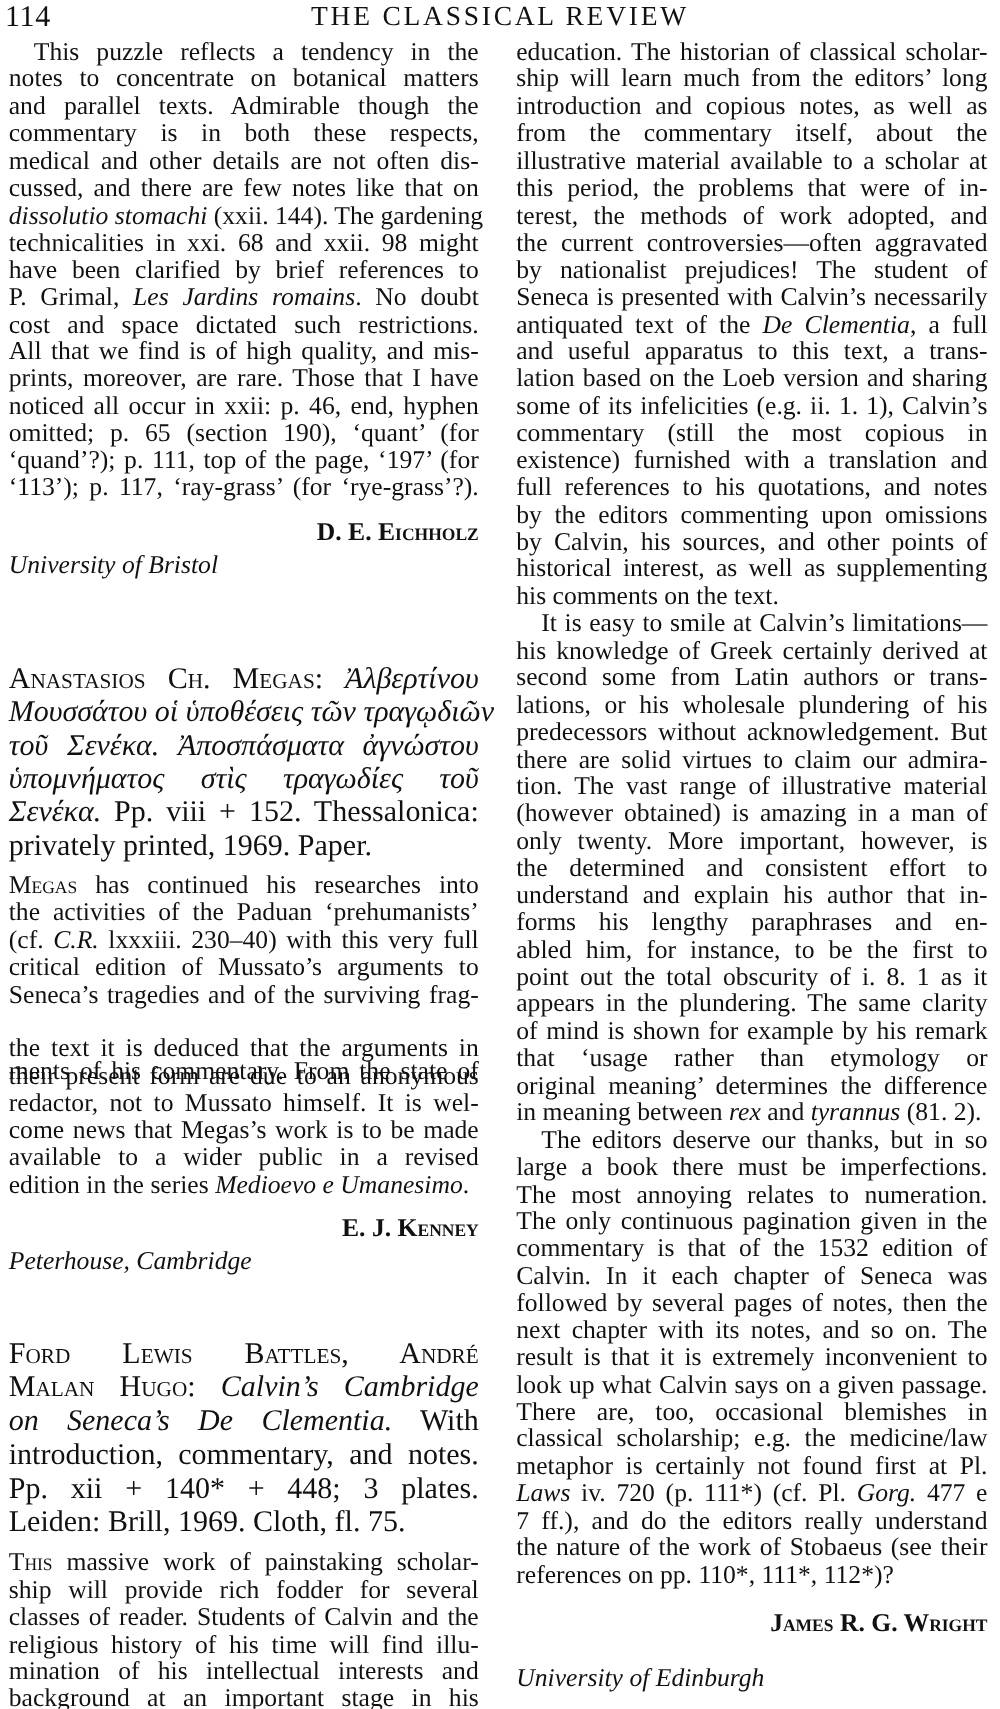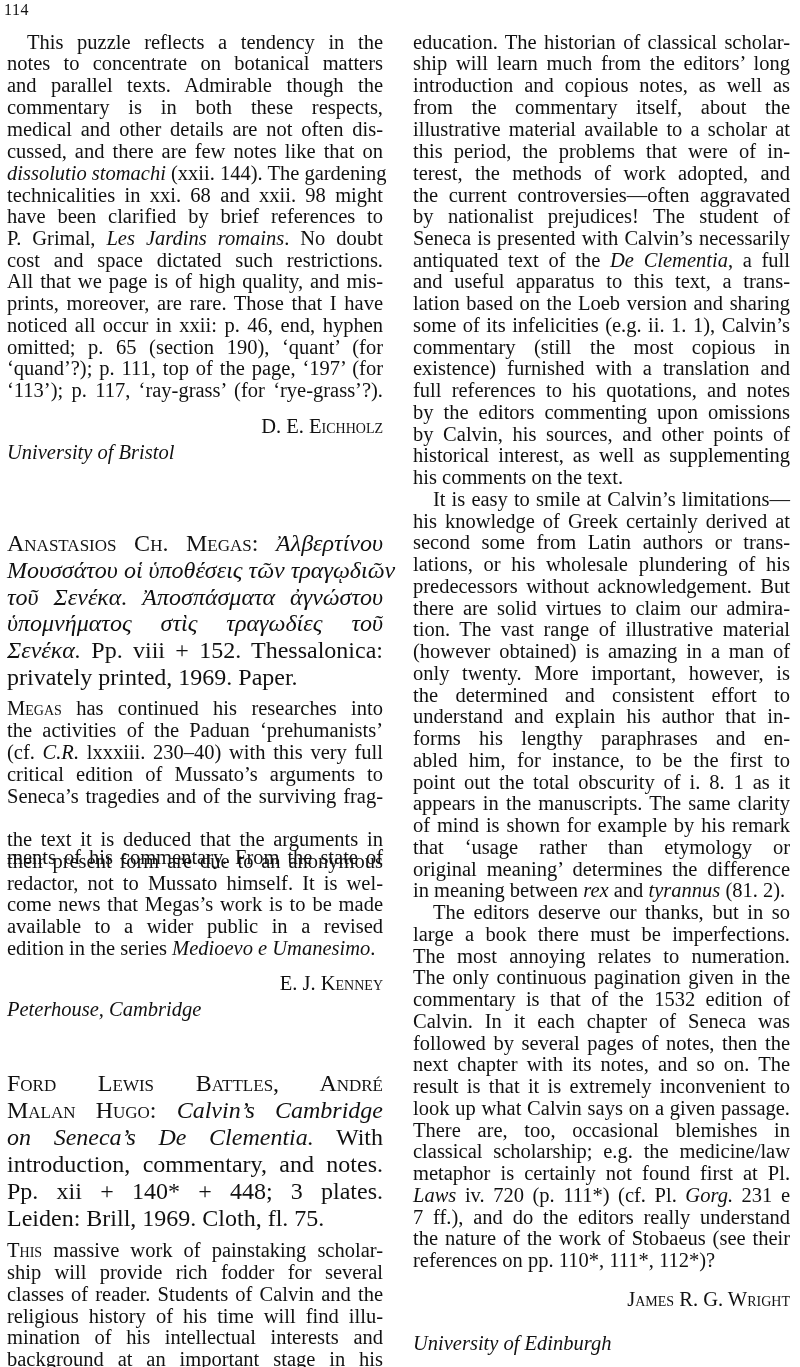--- a/index.html
+++ b/index.html
@@ -1,52 +1,53 @@
 <!DOCTYPE html>
 <html><head>
 <meta charset="utf-8">
 <style>
   html, body { margin: 0; padding: 0; background: #ffffff; }
   body { width: 800px; height: 1367px; position: relative; overflow: hidden; color: #111; font-family: "Liberation Serif", "DejaVu Serif", serif; }
   .running-head { position: absolute; top: 0; left: 0; width: 800px; height: 30px; }
-  .page-number { position: absolute; left: 4px; top: 1px; font-size: 16px; letter-spacing: 0.5px; }
+  .page-number { position: absolute; left: 4px; top: 1px; font-size: 24px; letter-spacing: 0.5px; }
   .journal-title { position: absolute; left: 0; width: 800px; top: 0px; text-align: center; font-size: 22px; letter-spacing: 2.2px; }
   .col { position: absolute; top: 0; }
   .col-left { left: 7px; width: 376px; }
   .col-right { left: 413px; width: 377px; }
   .ln { position: absolute; left: 0; width: 100%; font-size: 20.5px; line-height: 22px; white-space: nowrap; text-align: justify; text-align-last: justify; }
   .ln.last { text-align-last: left; }
   .ln.indent { padding-left: 20px; box-sizing: border-box; }
   .ln.big { font-size: 24px; line-height: 26px; }
-  .ln.right { text-align: right; text-align-last: right; }
+  .ln.right { text-align: right; text-align-last: right; font-weight: bold; }
   .sc { font-variant: small-caps; }
   i { font-style: italic; }
   .greek { font-style: italic; }
 </style>
 </head>
 <body>
 
 <div class="running-head">
   <span class="page-number">114</span>
+  <span class="journal-title">THE CLASSICAL REVIEW</span>
 </div>
 
 <div class="col col-left">
   <div>
     <div class="ln indent" style="top:31px">This puzzle reflects a tendency in the</div>
     <div class="ln" style="top:52px">notes to concentrate on botanical matters</div>
     <div class="ln" style="top:74px">and parallel texts. Admirable though the</div>
     <div class="ln" style="top:96px">commentary is in both these respects,</div>
     <div class="ln" style="top:118px">medical and other details are not often dis-</div>
     <div class="ln" style="top:140px">cussed, and there are few notes like that on</div>
     <div class="ln" style="top:162px"><i>dissolutio stomachi</i> <span>(xxii. 144). The gardening</span></div>
     <div class="ln" style="top:184px">technicalities in xxi. 68 and xxii. 98 might</div>
     <div class="ln" style="top:205px">have been clarified by brief references to</div>
     <div class="ln" style="top:227px"><span>P. Grimal,</span> <i>Les Jardins romains</i><span>. No doubt</span></div>
     <div class="ln" style="top:249px">cost and space dictated such restrictions.</div>
-    <div class="ln" style="top:270px">All that we page is of high quality, and mis-</div>
+    <div class="ln" style="top:270px">All that we find is of high quality, and mis-</div>
     <div class="ln" style="top:292px">prints, moreover, are rare. Those that I have</div>
     <div class="ln" style="top:314px">noticed all occur in xxii: p. 46, end, hyphen</div>
     <div class="ln" style="top:336px">omitted; p. 65 (section 190), ‘quant’ (for</div>
     <div class="ln" style="top:357px">‘quand’?); p. 111, top of the page, ‘197’ (for</div>
     <div class="ln" style="top:379px">‘113’); p. 117, ‘ray-grass’ (for ‘rye-grass’?).</div>
     <div class="ln right sc" style="top:415px">D. E. Eichholz</div>
     <div class="ln last" style="top:441px"><i>University of Bristol</i></div>
   </div>
 
   <div>
@@ -124,37 +125,37 @@
   <div class="ln" style="top:575px">predecessors without acknowledgement. But</div>
   <div class="ln" style="top:597px">there are solid virtues to claim our admira-</div>
   <div class="ln" style="top:618px">tion. The vast range of illustrative material</div>
   <div class="ln" style="top:640px">(however obtained) is amazing in a man of</div>
   <div class="ln" style="top:662px">only twenty. More important, however, is</div>
   <div class="ln" style="top:684px">the determined and consistent effort to</div>
   <div class="ln" style="top:705px">understand and explain his author that in-</div>
   <div class="ln" style="top:727px">forms his lengthy paraphrases and en-</div>
   <div class="ln" style="top:749px">abled him, for instance, to be the first to</div>
   <div class="ln" style="top:771px">point out the total obscurity of i. 8. 1 as it</div>
-  <div class="ln" style="top:792px">appears in the manuscripts. The same clarity</div>
+  <div class="ln" style="top:792px">appears in the plundering. The same clarity</div>
   <div class="ln" style="top:814px">of mind is shown for example by his remark</div>
   <div class="ln" style="top:836px">that ‘usage rather than etymology or</div>
   <div class="ln" style="top:858px">original meaning’ determines the difference</div>
   <div class="ln last" style="top:879px"><span>in meaning between</span> <i>rex</i> <span>and</span> <i>tyrannus</i> <span>(81. 2).</span></div>
   <div class="ln indent" style="top:901px">The editors deserve our thanks, but in so</div>
   <div class="ln" style="top:923px">large a book there must be imperfections.</div>
   <div class="ln" style="top:945px">The most annoying relates to numeration.</div>
   <div class="ln" style="top:966px">The only continuous pagination given in the</div>
   <div class="ln" style="top:988px">commentary is that of the 1532 edition of</div>
   <div class="ln" style="top:1010px">Calvin. In it each chapter of Seneca was</div>
   <div class="ln" style="top:1032px">followed by several pages of notes, then the</div>
   <div class="ln" style="top:1053px">next chapter with its notes, and so on. The</div>
   <div class="ln" style="top:1075px">result is that it is extremely inconvenient to</div>
   <div class="ln" style="top:1097px">look up what Calvin says on a given passage.</div>
   <div class="ln" style="top:1119px">There are, too, occasional blemishes in</div>
   <div class="ln" style="top:1140px">classical scholarship; e.g. the medicine/law</div>
   <div class="ln" style="top:1162px">metaphor is certainly not found first at Pl.</div>
-  <div class="ln" style="top:1184px"><i>Laws</i> <span>iv. 720 (p. 111*) (cf. Pl.</span> <i>Gorg.</i> <span>231 e</span></div>
+  <div class="ln" style="top:1184px"><i>Laws</i> <span>iv. 720 (p. 111*) (cf. Pl.</span> <i>Gorg.</i> <span>477 e</span></div>
   <div class="ln" style="top:1206px">7 ff.), and do the editors really understand</div>
   <div class="ln" style="top:1227px">the nature of the work of Stobaeus (see their</div>
   <div class="ln last" style="top:1249px">references on pp. 110*, 111*, 112*)?</div>
   <div class="ln right sc" style="top:1288px">James R. G. Wright</div>
   <div class="ln last" style="top:1332px"><i>University of Edinburgh</i></div>
 </div>
 
 </body></html>

